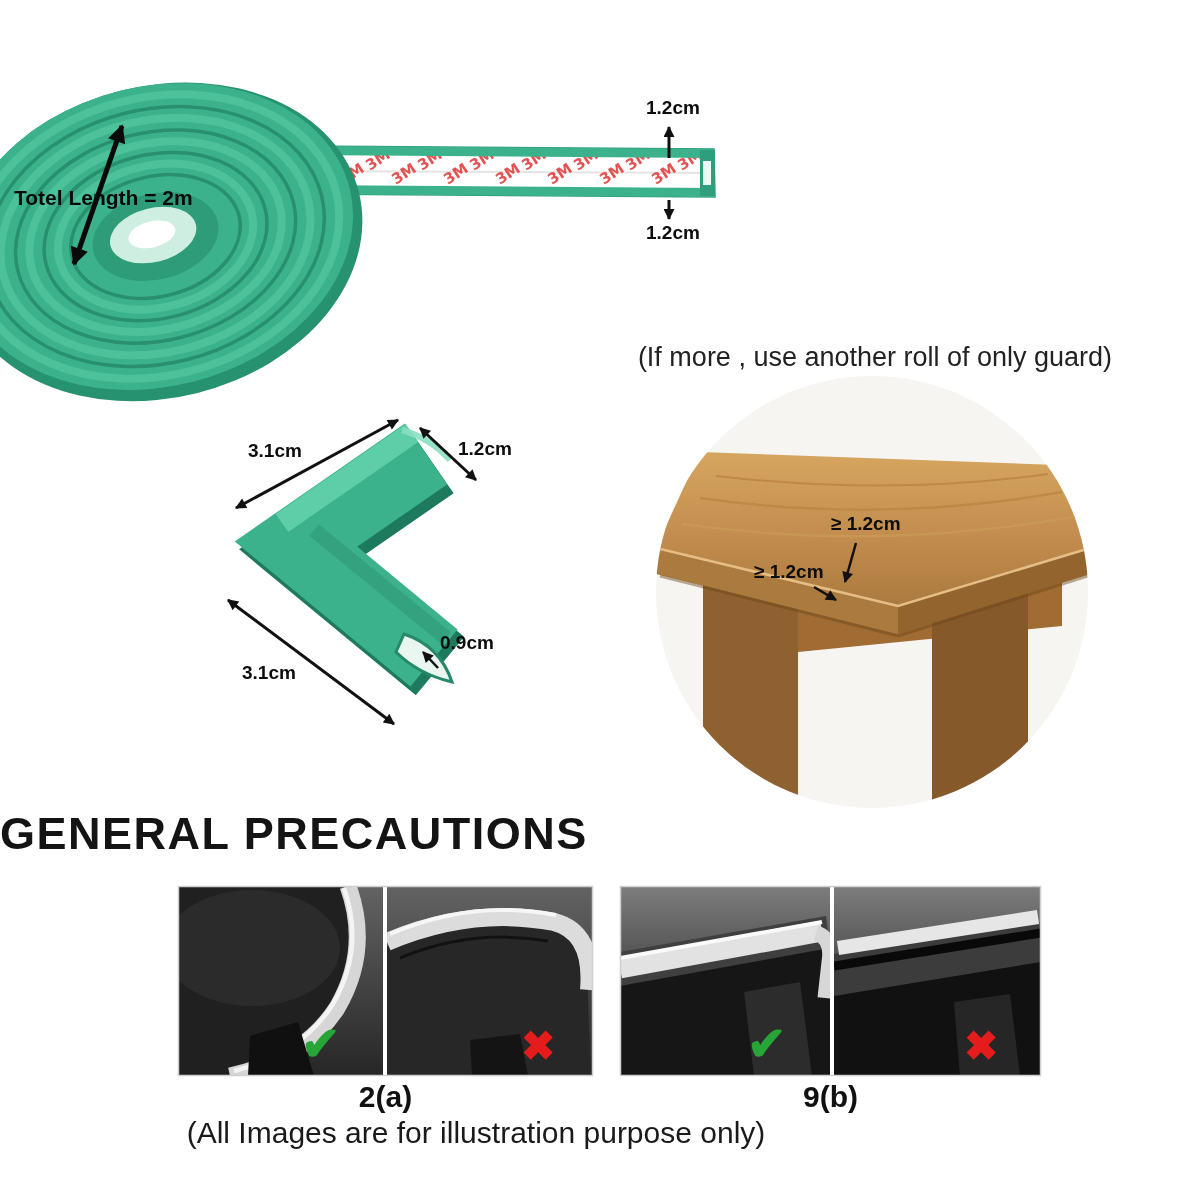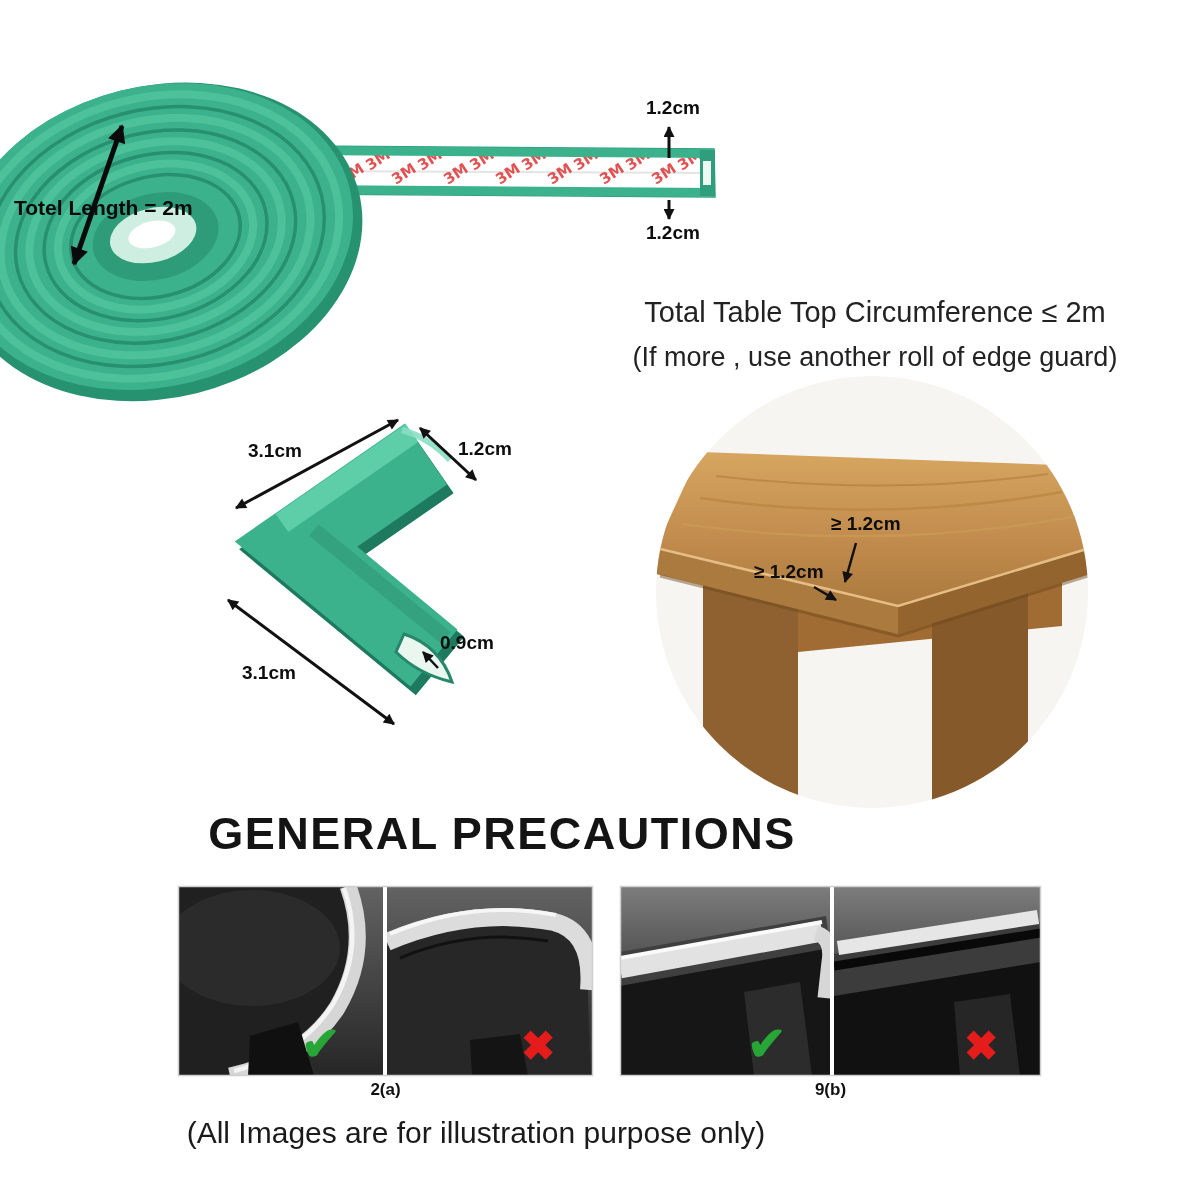--- a/index.html
+++ b/index.html
@@ -3,42 +3,42 @@
 <meta charset="utf-8">
 <style>
   html,body { margin:0; padding:0; background:#fff; }
   .canvas {
     position:relative; width:1200px; height:1200px; background:#ffffff;
     overflow:hidden; font-family:"Liberation Sans", sans-serif; color:#111;
   }
   svg.gfx { position:absolute; left:0; top:0; }
   .lbl { position:absolute; white-space:nowrap; line-height:1.15;text-align:center; }
   .dim { font-size:19px; font-weight:bold; color:#0d0d0d; }
-  .coil-label { left:14px; top:196px; font-size:21px; font-weight:bold; color:#0a0a0a; }
+  .coil-label { left:14px; top:186px; font-size:21px; font-weight:bold; color:#0a0a0a; }
   .strip-dim-top { left:646px; top:97px; }
   .strip-dim-bottom { left:646px; top:222px; }
   .corner-dim-top-arm { left:248px; top:440px; }
   .corner-dim-top-width { left:458px; top:438px; }
   .corner-dim-bottom-arm { left:242px; top:662px; }
   .corner-dim-thickness { left:440px; top:632px; }
   .table-dim-1 { left:831px; top:513px; }
   .table-dim-2 { left:754px; top:561px; }
   .note { position:absolute; left:575px; width:600px; text-align:center; color:#222; }
   .note1 { top:296px; font-size:29px; }
   .note2 { top:342px; font-size:27px; }
-  .title { position:absolute; left:0; top:808px; width:1004px; text-align:center;
+  .title { position:absolute; left:0; top:808px; width:1004px; 
            font-size:45px; font-weight:bold; letter-spacing:1.5px; color:#141414; }
   .mark { position:absolute; font-weight:bold; line-height:1; }
   .check { color:#27a537; font-size:47px; }
   .cross { color:#e51c1c; font-size:41px; }
   .check-a { left:301px; top:1020px; }
   .cross-a { left:521px; top:1026px; }
   .check-b { left:747px; top:1020px; }
   .cross-b { left:964px; top:1026px; }
-  .sublabel { position:absolute; top:1080px; text-align:center; font-size:17px; font-weight:bold; color:#111; }
+  .sublabel { position:absolute; top:1080px; text-align:center; font-size:30px; font-weight:bold; color:#111; }
   .sublabel-a { left:178px; width:415px; }
   .sublabel-b { left:620px; width:421px; }
   .footer { position:absolute; top:1116px; left:0; width:952px; text-align:center;
             font-size:30px; color:#1a1a1a; }
 </style>
 </head>
 <body>
 
 <div class="canvas">
 
@@ -203,22 +203,21 @@
     </g>
     <rect x="178.5" y="886.5" width="414" height="189" fill="none" stroke="#cfcfcf" stroke-width="1.5"></rect>
     <rect x="620.5" y="886.5" width="420" height="189" fill="none" stroke="#cfcfcf" stroke-width="1.5"></rect>
   </svg>
 
   <div class="lbl coil-label">Totel Length = 2m</div>
 
   <div class="lbl dim strip-dim-top">1.2cm</div>
   <div class="lbl dim strip-dim-bottom">1.2cm</div>
 
-  <div class="note note1">Total Table Top Circumference ≤ 2m</div>
-  <div class="note note2">(If more , use another roll of edge guard)</div>
+  <div class="note note2">(If more , use another roll of only guard)</div>
 
   <div class="lbl dim corner-dim-top-arm">3.1cm</div>
   <div class="lbl dim corner-dim-top-width">1.2cm</div>
   <div class="lbl dim corner-dim-bottom-arm">3.1cm</div>
   <div class="lbl dim corner-dim-thickness">0.9cm</div>
 
   <div class="lbl dim table-dim-1">≥ 1.2cm</div>
   <div class="lbl dim table-dim-2">≥ 1.2cm</div>
 
   <div class="title">GENERAL PRECAUTIONS</div>

